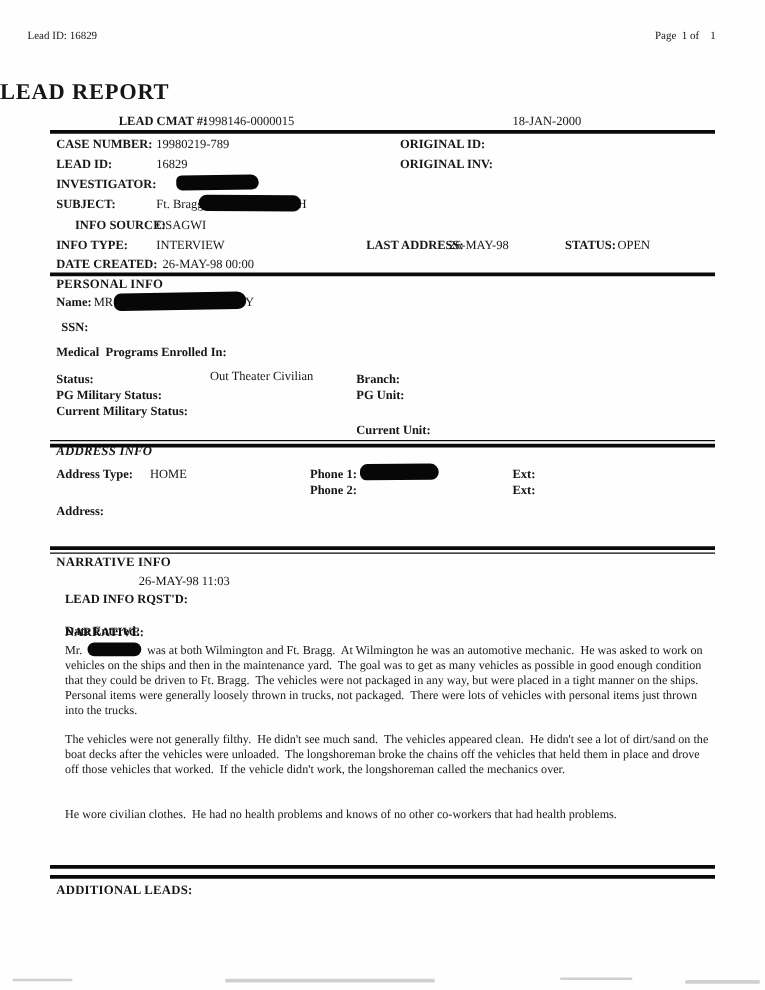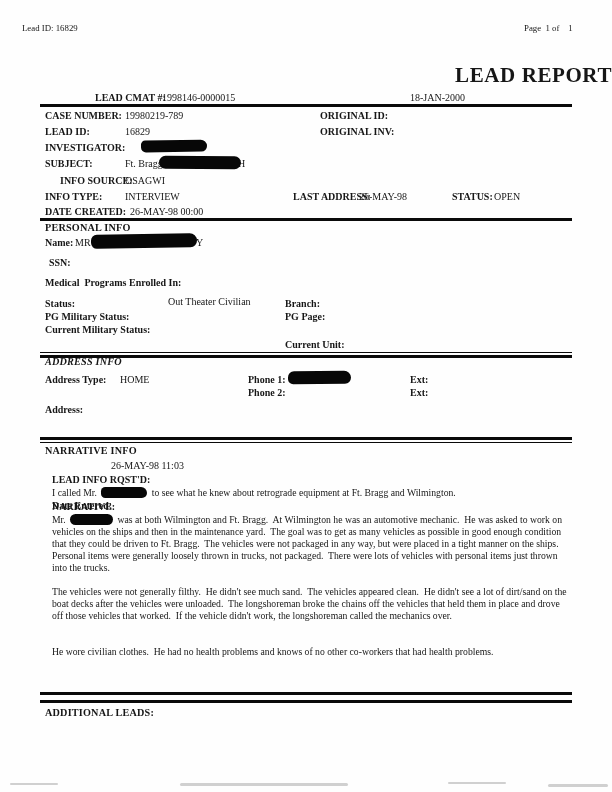--- a/index.html
+++ b/index.html
@@ -1,21 +1,21 @@
 <!DOCTYPE html>
 <html><head>
 <meta charset="utf-8">
 <style>
   html,body{margin:0;padding:0;background:#ffffff;}
   .page{position:relative;width:612px;height:792px;background:#fefefe;
         font-family:"Liberation Serif","DejaVu Serif",serif;color:#161616;overflow:hidden;}
   .t{position:absolute;white-space:pre;font-size:10px;line-height:11px;}
   .b{font-weight:bold;}
   .tiny{font-size:8.8px;}
-  .title{position:absolute;left:0;width:612px;text-align:right;font-size:21px;
+  .title{position:absolute;left:0;width:612px;text-align:left;font-size:18px;
          font-weight:bold;letter-spacing:.6px;}
   .rule{position:absolute;left:40px;width:532px;background:#0a0a0a;}
   .redact{position:absolute;background:#070707;}
   .ri{display:inline-block;background:#070707;border-radius:5px;vertical-align:-2px;margin:0 2px;}
   .para{position:absolute;left:52px;width:520px;font-size:9.7px;line-height:12px;
         white-space:pre-wrap;}
   .sect{font-size:10.2px;font-weight:bold;letter-spacing:.2px;}
   .smudge{position:absolute;background:#9a9a9a;opacity:.45;border-radius:2px;}
 </style>
 </head>
@@ -73,21 +73,21 @@
 
   <span class="t b" style="left:49px;top:257px;">SSN:</span>
 
   <span class="t b" style="left:45px;top:277px;">Medical  Programs Enrolled In:</span>
 
   <span class="t b" style="left:45px;top:298px;">Status:</span>
   <span class="t" style="left:168px;top:296px;">Out Theater Civilian</span>
   <span class="t b" style="left:285px;top:298px;">Branch:</span>
 
   <span class="t b" style="left:45px;top:311px;">PG Military Status:</span>
-  <span class="t b" style="left:285px;top:311px;">PG Page:</span>
+  <span class="t b" style="left:285px;top:311px;">PG Unit:</span>
 
   <span class="t b" style="left:45px;top:324px;">Current Military Status:</span>
 
   <span class="t b" style="left:285px;top:339px;">Current Unit:</span>
 
   <div class="rule" style="top:352px;height:1px;"></div>
   <div class="rule" style="top:355px;height:3px;"></div>
 
   <span class="t sect" style="left:45px;top:356px;font-style:italic;">ADDRESS INFO</span>
 
@@ -105,21 +105,20 @@
   <div class="rule" style="top:437px;height:3px;"></div>
   <div class="rule" style="top:442px;height:1px;"></div>
 
   <span class="t sect" style="left:45px;top:445px;">NARRATIVE INFO</span>
 
   <span class="t b" style="left:52px;top:460px;margin-top:40px;">Date Entered:</span>
   <span class="t" style="left:111px;top:460px;">26-MAY-98 11:03</span>
 
   <span class="t b" style="left:52px;top:474px;">LEAD INFO RQST'D:</span>
 
-  <div class="para" style="top:487px;"><span>I called Mr. </span><span class="ri" style="width:46px;height:11px;border-radius:5px 7px 6px 5px;"></span><span> to see what he knew about retrograde equipment at Ft. Bragg and Wilmington.</span></div>
 
   <span class="t b" style="left:52px;top:501px;">NARRATIVE:</span>
 
   <div class="para" style="top:514px;"><span>Mr. </span><span class="ri" style="width:43px;height:11px;border-radius:6px;"></span><span> was at both Wilmington and Ft. Bragg.  At Wilmington he was an automotive mechanic.  He was asked to work on vehicles on the ships and then in the maintenance yard.  The goal was to get as many vehicles as possible in good enough condition that they could be driven to Ft. Bragg.  The vehicles were not packaged in any way, but were placed in a tight manner on the ships.  Personal items were generally loosely thrown in trucks, not packaged.  There were lots of vehicles with personal items just thrown into the trucks.</span></div>
 
   <div class="para" style="top:586px;">The vehicles were not generally filthy.  He didn't see much sand.  The vehicles appeared clean.  He didn't see a lot of dirt/sand on the boat decks after the vehicles were unloaded.  The longshoreman broke the chains off the vehicles that held them in place and drove off those vehicles that worked.  If the vehicle didn't work, the longshoreman called the mechanics over.</div>
 
   <div class="para" style="top:646px;">He wore civilian clothes.  He had no health problems and knows of no other co-workers that had health problems.</div>
 
 

